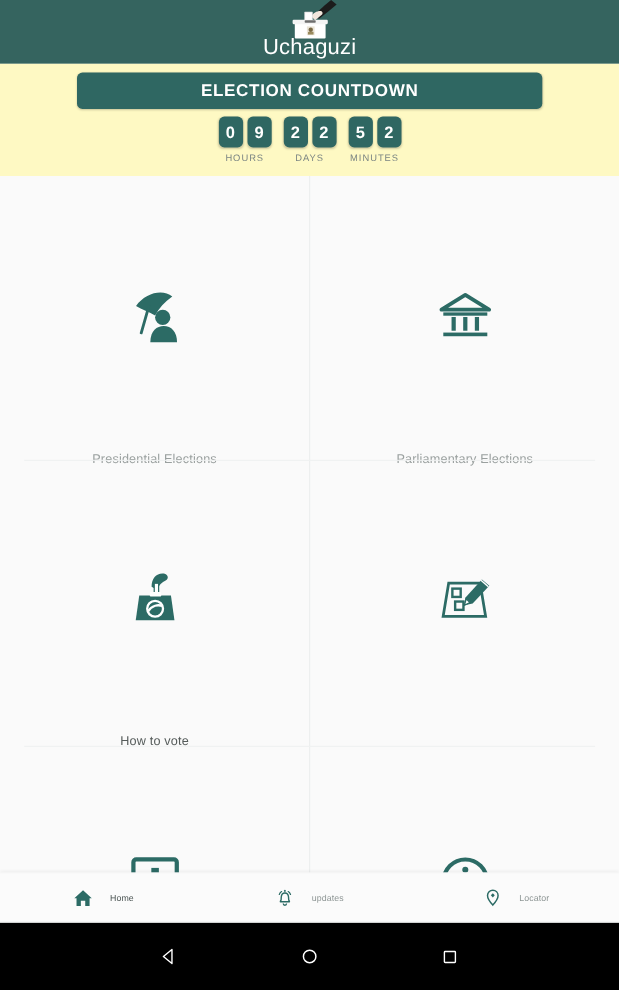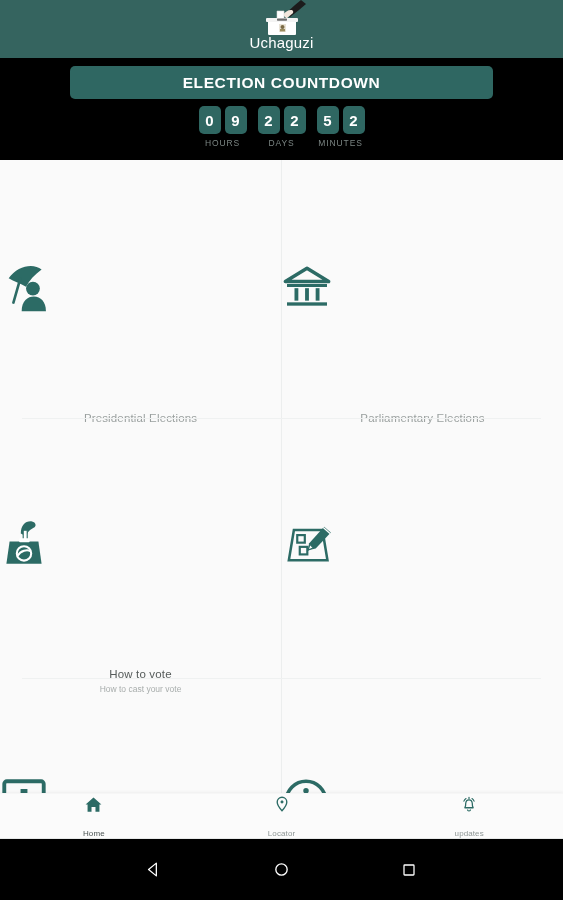--- a/index.html
+++ b/index.html
@@ -35,38 +35,38 @@
   }
   #appbar-logo {
     position: absolute;
     left: 50%;
     top: -2px;
     transform: translateX(-50%);
     width: 54px;
     height: 42px;
   }
   #appbar-title {
-    font-size: 15px;
+    font-size: 20px;
     color: #ffffff;
     letter-spacing: .2px;
     line-height: 16px;
     margin-bottom: 3px;
     position: relative;
     z-index: 2;
     text-align: center;
   }
 
   
   #countdown-section {
     position: absolute;
     left: 0;
     top: 58px;
     width: 563px;
     height: 102px;
-    background: #000000;
+    background: #fef9c3;
   }
   #countdown-banner {
     position: absolute;
     left: 70px;
     top: 8px;
     width: 423px;
     height: 33px;
     background: #2f6762;
     border-radius: 5px;
     box-shadow: 0 1px 2px rgba(0,0,0,.22);
@@ -133,21 +133,21 @@
     width: 563px;
     height: 260px;
   }
   .grid-cell {
     position: absolute;
     top: 0;
     width: 281px;
     height: 260px;
     display: flex;
     flex-direction: column;
-    align-items: flex-start;
+    align-items: center;
     justify-content: flex-start;
     box-sizing: border-box;
   }
   .grid-cell.left  { left: 0; }
   .grid-cell.right { left: 282px; }
   .cell-icon {
     margin-top: 100px;
     height: 62px;
     display: flex;
     align-items: center;
@@ -202,21 +202,21 @@
     height: 44px;
     background: #fbfbfb;
     display: flex;
     align-items: center;
     border-top: 1px solid rgba(0,0,0,0.02);
     box-shadow: 0 -1px 3px rgba(0,0,0,.05);
   }
   .nav-item {
     flex: 1;
     display: flex;
-    flex-direction: column;
+    flex-direction: row;
     align-items: center;
     justify-content: center;
     gap: 15px;
     height: 44px;
   }
   .nav-icon {
     height: 20px;
     display: flex;
     align-items: center;
     justify-content: center;
@@ -359,21 +359,20 @@
           <svg viewBox="0 0 60 64" width="48" height="52">
             <path d="M26 20 C26 10 32 4 40 5 C45 6 46 11 42 13 C38 15 34 18 33 24 Z" fill="#2c6b65"></path>
             <rect x="29" y="16" width="5" height="14" fill="#ffffff" stroke="#2c6b65" stroke-width="1.4"></rect>
             <path d="M12 30 L48 30 L52 58 L8 58 Z" fill="#2c6b65"></path>
             <rect x="24" y="26" width="13" height="5" rx="1" fill="#ffffff"></rect>
             <circle cx="30" cy="45" r="9" fill="none" stroke="#ffffff" stroke-width="2.6"></circle>
             <path d="M22 48 C26 41 34 40 38 42" fill="none" stroke="#ffffff" stroke-width="2.6"></path>
           </svg>
         </div>
         <div class="cell-title strong">How to vote</div>
-        <div class="cell-sub">How to cast your vote</div>
       </div>
 
       <div class="grid-cell right">
         <div class="cell-icon">
           <svg viewBox="0 0 64 56" width="54" height="47">
             <path d="M14 12 L48 12 L54 48 L8 48 Z" fill="none" stroke="#2c6b65" stroke-width="3"></path>
             <rect x="18" y="18" width="9" height="9" fill="none" stroke="#2c6b65" stroke-width="2.6"></rect>
             <rect x="21" y="32" width="9" height="9" fill="none" stroke="#2c6b65" stroke-width="2.6"></rect>
             <path d="M32 28 L50 8 L58 15 L40 34 L31 36 Z" fill="#2c6b65"></path>
             <path d="M31 36 L33 29 L37 33 Z" fill="#ffffff" stroke="#2c6b65" stroke-width="1.4"></path>
@@ -414,45 +413,45 @@
 
   <div id="bottomnav">
 
     <div class="nav-item active">
       <div class="nav-icon">
         <svg viewBox="0 0 24 24" width="19" height="19">
           <path d="M12 3 L22 12 L19.5 12 L19.5 21 L14.5 21 L14.5 15 L9.5 15 L9.5 21 L4.5 21 L4.5 12 L2 12 Z" fill="#2c6b65"></path>
         </svg>
       </div>
       <div class="nav-label">Home</div>
-    </div>
-
-    <div class="nav-item">
-      <div class="nav-icon">
-        <svg viewBox="0 0 24 24" width="18" height="18">
-          <path d="M12 3 C8.4 3 5.6 5.8 5.6 9.4 C5.6 14 12 21 12 21 S18.4 14 18.4 9.4 C18.4 5.8 15.6 3 12 3 Z" fill="none" stroke="#2c6b65" stroke-width="1.8"></path>
-          <path d="M12 6.6 L14.4 9.2 L12 11.8 L9.6 9.2 Z" fill="#2c6b65"></path>
-        </svg>
-      </div>
-      <div class="nav-label">Locator</div>
     </div>
 
     <div class="nav-item">
       <div class="nav-icon">
         <svg viewBox="0 0 24 24" width="18" height="18">
           <path d="M12 3.2 v1.6" stroke="#2c6b65" stroke-width="1.6" stroke-linecap="round"></path>
           <path d="M6.5 17 c0 -1 .8 -1.4 .9 -2.6 l.2 -3.1 C7.8 8.4 9.6 6.4 12 6.4 s4.2 2 4.4 4.9 l.2 3.1 c.1 1.2 .9 1.6 .9 2.6 z" fill="none" stroke="#2c6b65" stroke-width="1.7" stroke-linejoin="round"></path>
           <path d="M10 19.3 a2 2 0 0 0 4 0" fill="none" stroke="#2c6b65" stroke-width="1.6"></path>
           <path d="M5.2 8.2 C5.8 6.6 6.8 5.4 8 4.7" fill="none" stroke="#2c6b65" stroke-width="1.5" stroke-linecap="round"></path>
           <path d="M18.8 8.2 C18.2 6.6 17.2 5.4 16 4.7" fill="none" stroke="#2c6b65" stroke-width="1.5" stroke-linecap="round"></path>
         </svg>
       </div>
       <div class="nav-label">updates</div>
     </div>
 
+    <div class="nav-item">
+      <div class="nav-icon">
+        <svg viewBox="0 0 24 24" width="18" height="18">
+          <path d="M12 3 C8.4 3 5.6 5.8 5.6 9.4 C5.6 14 12 21 12 21 S18.4 14 18.4 9.4 C18.4 5.8 15.6 3 12 3 Z" fill="none" stroke="#2c6b65" stroke-width="1.8"></path>
+          <path d="M12 6.6 L14.4 9.2 L12 11.8 L9.6 9.2 Z" fill="#2c6b65"></path>
+        </svg>
+      </div>
+      <div class="nav-label">Locator</div>
+    </div>
+
 
   </div>
   <div id="nav-divider"></div>
 
   <div id="systembar">
     <div class="sys-btn">
       <svg viewBox="0 0 24 24" width="17" height="17">
         <path d="M16 3 L5 12 L16 21 Z" fill="none" stroke="#ffffff" stroke-width="1.8" stroke-linejoin="round"></path>
       </svg>
     </div>

